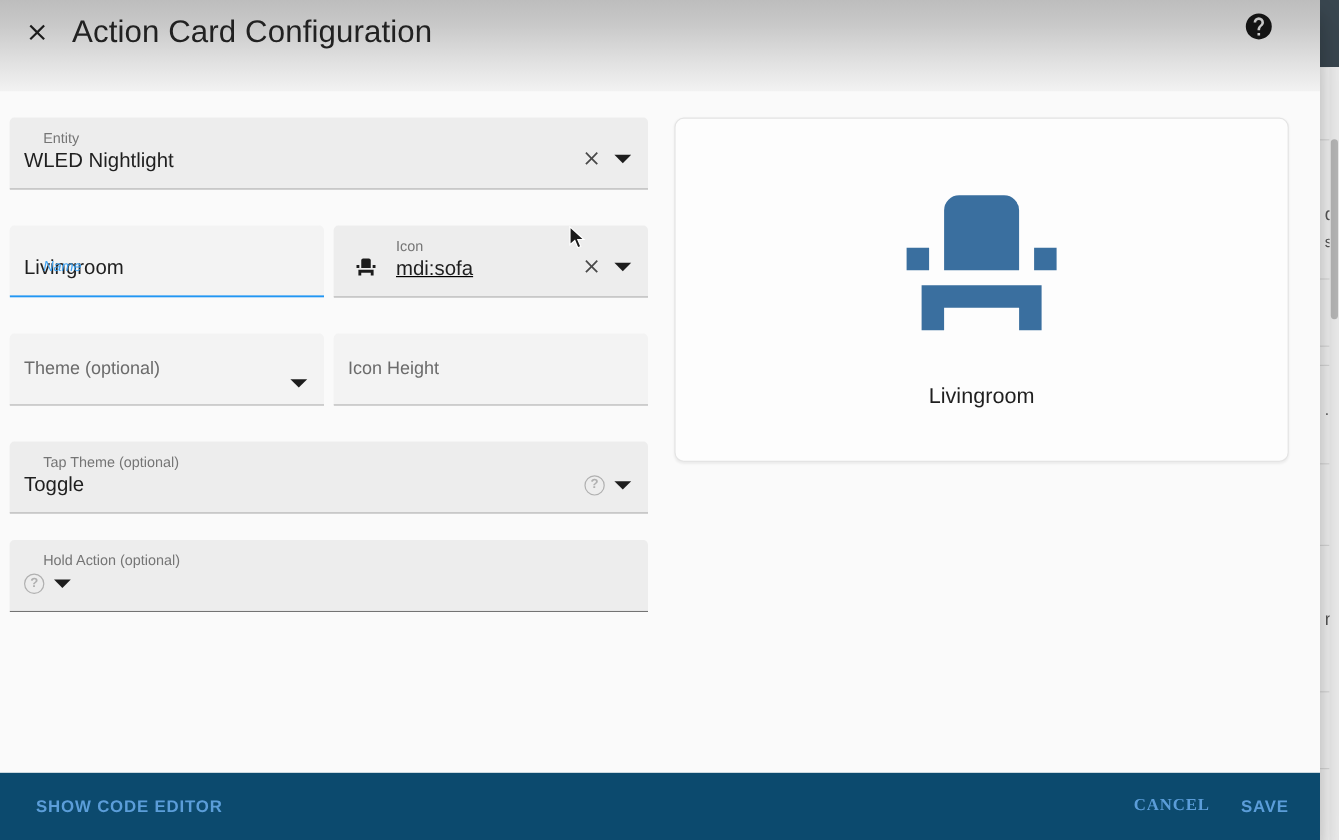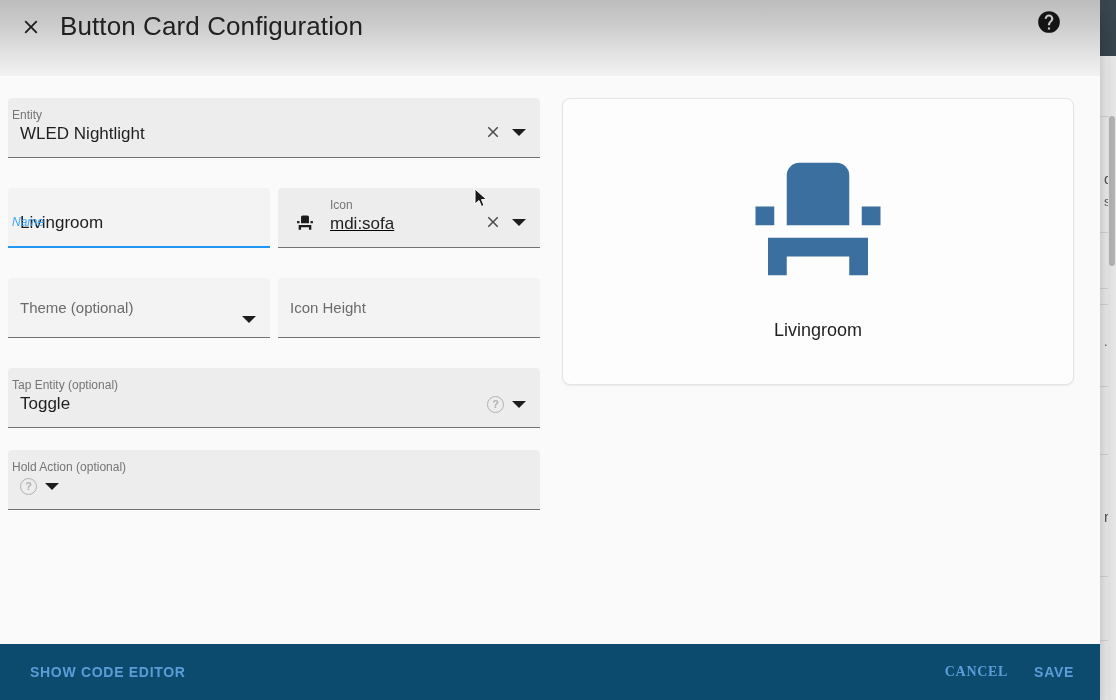--- a/index.html
+++ b/index.html
@@ -111,21 +111,21 @@
     align-items: flex-end;
     padding: 0 8px 0 12px;
   }
   .field.focused {
     border-bottom: 2px solid #2196f3;
     background: #f2f2f2;
   }
   .field.light { background: #f3f3f3; }
   .field-label {
     position: absolute;
-    top: 11px; left: 4px;
+    top: 11px; left: 28px;
     font-size: 12px;
     color: #757575;
     line-height: 13px;
     pointer-events: none;
   }
   .field-label.accent { color: #41a5f5; font-style: italic; }
   .field-label.overlap { top: 28px; }
   .field-value {
     font-size: 17px;
     color: #1f1f1f;
@@ -296,21 +296,21 @@
 </div>
 
 <div id="dialog">
 
   <div id="dialog-header">
     <div id="close-btn">
       <svg width="22" height="22" viewBox="0 0 24 24">
         <path d="M19 6.4L17.6 5 12 10.6 6.4 5 5 6.4 10.6 12 5 17.6 6.4 19 12 13.4 17.6 19 19 17.6 13.4 12z" fill="#1c1c1c"></path>
       </svg>
     </div>
-    <div id="dialog-title">Button Card Configuration</div>
+    <div id="dialog-title">Action Card Configuration</div>
     <div id="help-btn">
       <svg width="26" height="26" viewBox="0 0 24 24">
         <path fill="#141414" d="M12,2A10,10 0 0,0 2,12A10,10 0 0,0 12,22A10,10 0 0,0 22,12A10,10 0 0,0 12,2M13,19H11V17H13V19M15.07,11.25L14.17,12.17C13.45,12.9 13,13.5 13,15H11V14.5C11,13.4 11.45,12.4 12.17,11.67L13.41,10.41C13.78,10.05 14,9.55 14,9A2,2 0 0,0 12,7A2,2 0 0,0 10,9H8A4,4 0 0,1 12,5A4,4 0 0,1 16,9C16,9.88 15.64,10.67 15.07,11.25Z"></path>
       </svg>
     </div>
   </div>
 
   <div id="dialog-body">
 
     <div id="form-col">
@@ -373,21 +373,21 @@
         <div class="col" style="max-width:270px;">
           <div class="field light">
             <span class="field-placeholder">Icon Height</span>
           </div>
         </div>
       </div>
 
       <div class="gap-lg"></div>
 
       <div class="field">
-        <span class="field-label">Tap Entity (optional)</span>
+        <span class="field-label">Tap Theme (optional)</span>
         <span class="field-value">Toggle</span>
         <span class="field-trailing">
           <span class="help-inline">?</span>
           <span class="caret"></span>
         </span>
       </div>
 
       <div class="gap-md"></div>
 
       <div class="field">

